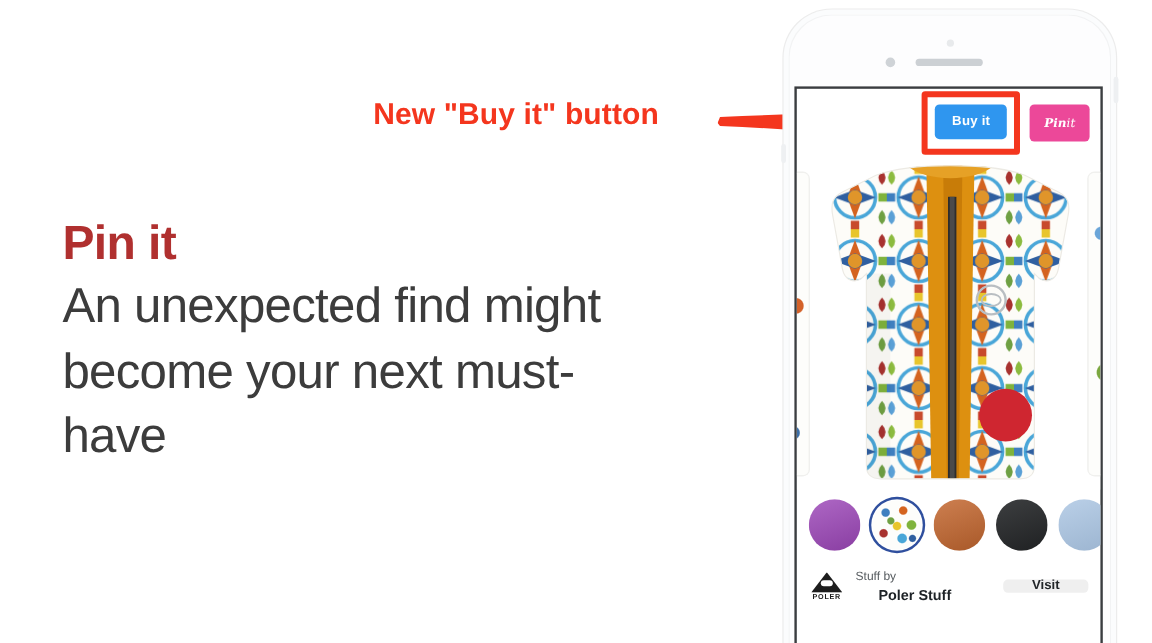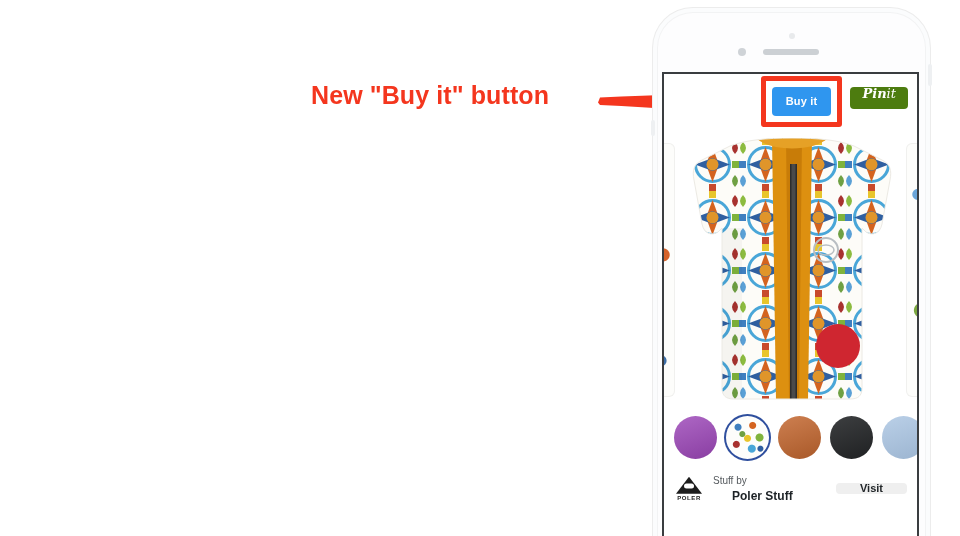--- a/index.html
+++ b/index.html
@@ -158,25 +158,25 @@
   }
   .buy-wrap {
     position: relative;
     padding: 6px;
     border: 5px solid #f4361e;
     border-radius: 3px;
     background: #ffffff;
     margin: -11px 0;
   }
   .btn-pin {
-    background: #4d7c0f;
+    background: #ec4899;
     color: #ffffff;
-    font-size: 13px;
+    font-size: 10px;
     border-radius: 4px;
-    padding: 0 12px 9px;
+    padding: 12px 12px 9px;
     line-height: 1;
     font-family: "DejaVu Serif", serif;
     font-style: italic;
     align-self: flex-start;
   }
   .btn-pin b { font-weight: bold; }
 
   
   .product-stage {
     position: absolute;
@@ -292,20 +292,22 @@
     border-radius: 4px;
     padding: 0 24px;
     line-height: 1;
     flex: 0 0 auto;
   }
 </style>
 </head>
 <body>
 
 <div class="copy-block">
+  <div class="eyebrow">Pin it</div>
+  <div class="headline">An unexpected find might become your next must-have</div>
 </div>
 
 <div class="annotation-text">New "Buy it" button</div>
 
 <svg class="arrow-svg" viewBox="0 0 222 58">
   <path d="M0 26.5 L2 21.5 C60 19 110 17.5 158 16.5 L158 2 L220 28.5 L158 55 L158 40.5 C110 37 60 31 2 29 Z" fill="#f4361e"></path>
 </svg>
 
 <div class="phone">
   <div class="phone-inner-edge"></div>

